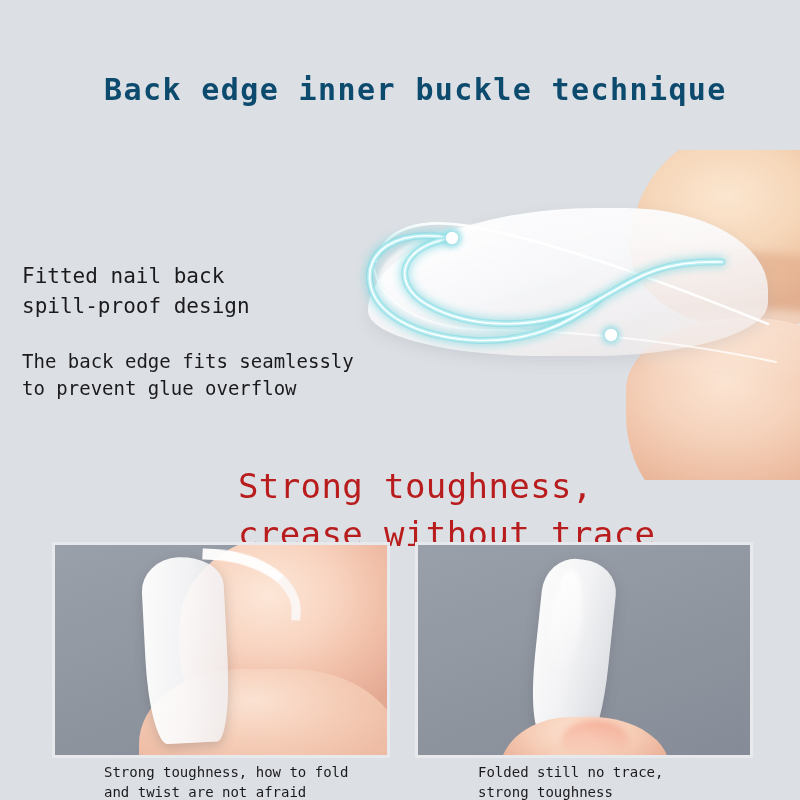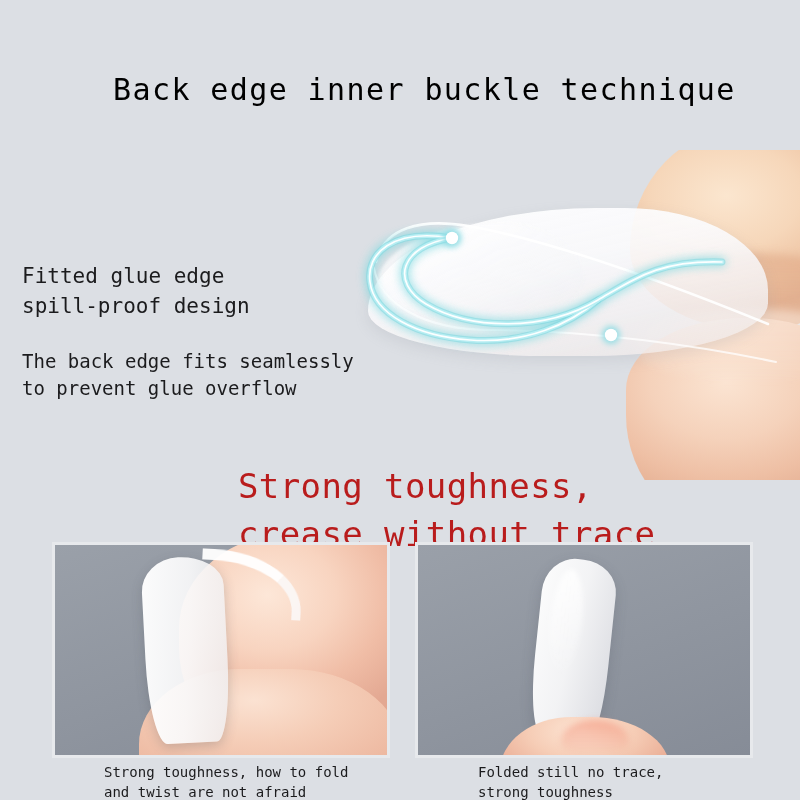--- a/index.html
+++ b/index.html
@@ -17,26 +17,27 @@
   .stage {
     position: absolute;
     inset: 0;
     width: 800px;
     height: 800px;
   }
 
   
   .title {
     position: absolute;
-    left: 113px;
+    left: 104px;
     top: 72px;
     font-size: 30px;
     letter-spacing: 1.4px;
-    color: #000000;
+    color: #0c4a6e;
     white-space: nowrap;
+    font-weight: bold;
   }
 
   
   .copy-block {
     position: absolute;
     color: #1b1b1d;
     white-space: pre;
     line-height: 1.42;
   }
   .copy-a {
@@ -285,21 +286,21 @@
   .caption-left  { left: 104px; }
   .caption-right { left: 478px; }
 </style>
 </head>
 <body>
 
 <div class="stage">
 
   <div class="title">Back edge inner buckle technique</div>
 
-  <div class="copy-block copy-a">Fitted glue edge
+  <div class="copy-block copy-a">Fitted nail back
 spill-proof design</div>
   <div class="copy-block copy-b">The back edge fits seamlessly
 to prevent glue overflow</div>
 
   <div class="mid-heading">Strong toughness,
 crease without trace</div>
 
   <div class="hero">
     <div class="thumb-upper"></div>
     <div class="finger-lower"></div>

